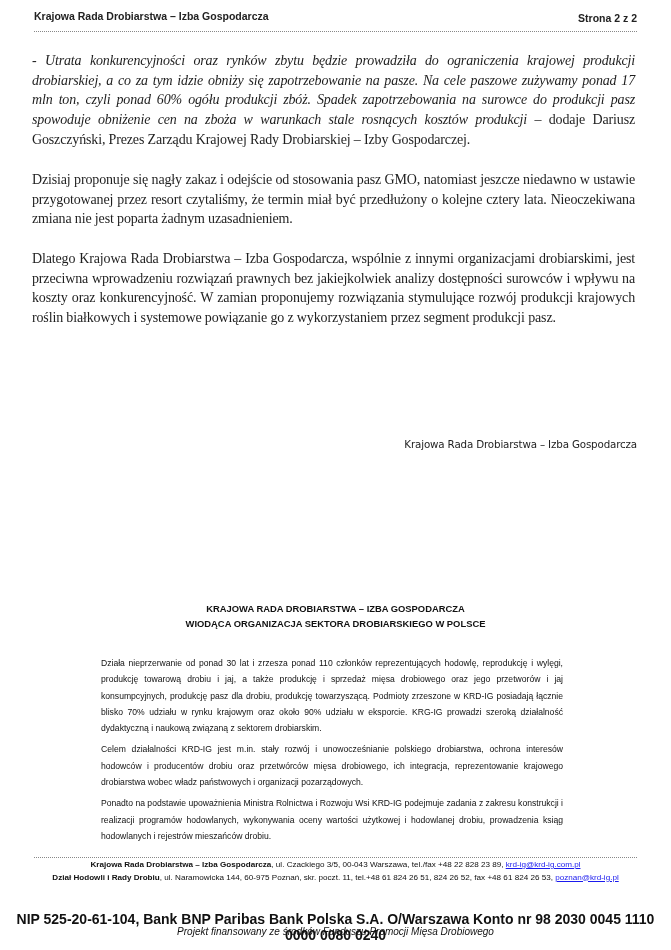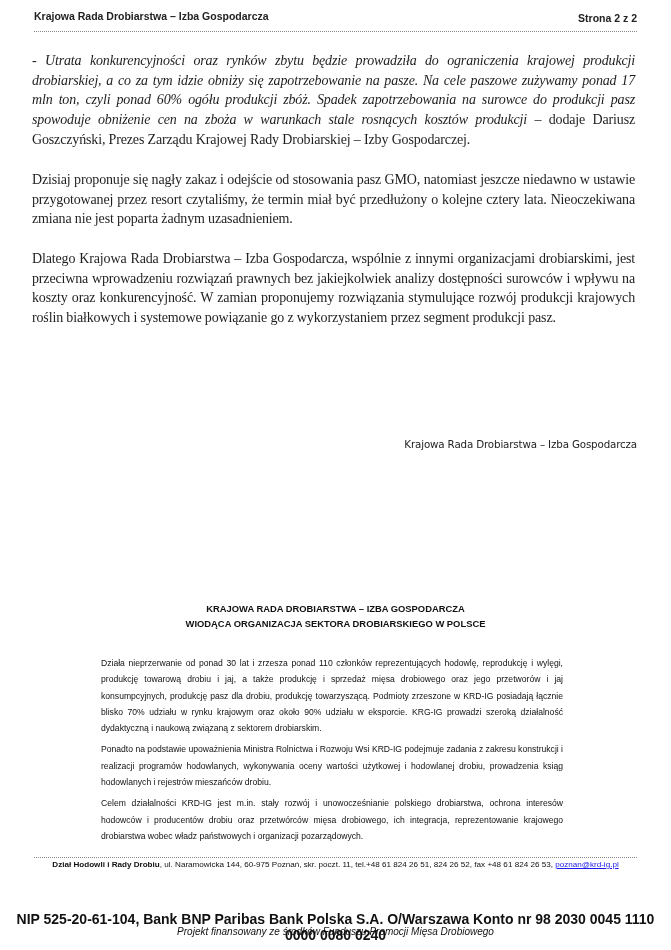--- a/index.html
+++ b/index.html
@@ -44,24 +44,25 @@
 
 <div class="sign">Krajowa Rada Drobiarstwa – Izba Gospodarcza</div>
 
 <div class="org-title">
   <div>KRAJOWA RADA DROBIARSTWA – IZBA GOSPODARCZA</div>
   <div>WIODĄCA ORGANIZACJA SEKTORA DROBIARSKIEGO W POLSCE</div>
 </div>
 
 <div class="info">
   <p>Działa nieprzerwanie od ponad 30 lat i zrzesza ponad 110 członków reprezentujących hodowlę, reprodukcję i wylęgi, produkcję towarową drobiu i jaj, a także produkcję i sprzedaż mięsa drobiowego oraz jego przetworów i jaj konsumpcyjnych, produkcję pasz dla drobiu, produkcję towarzyszącą. Podmioty zrzeszone w KRD-IG posiadają łącznie blisko 70% udziału w rynku krajowym oraz około 90% udziału w eksporcie. KRG-IG prowadzi szeroką działalność dydaktyczną i naukową związaną z sektorem drobiarskim.</p>
+  <p>Celem działalności KRD-IG jest m.in. stały rozwój i unowocześnianie polskiego drobiarstwa, ochrona interesów hodowców i producentów drobiu oraz przetwórców mięsa drobiowego, ich integracja, reprezentowanie krajowego drobiarstwa wobec władz państwowych i organizacji pozarządowych.</p>
   <p>Ponadto na podstawie upoważnienia Ministra Rolnictwa i Rozwoju Wsi KRD-IG podejmuje zadania z zakresu konstrukcji i realizacji programów hodowlanych, wykonywania oceny wartości użytkowej i hodowlanej drobiu, prowadzenia ksiąg hodowlanych i rejestrów mieszańców drobiu.</p>
-  <p>Celem działalności KRD-IG jest m.in. stały rozwój i unowocześnianie polskiego drobiarstwa, ochrona interesów hodowców i producentów drobiu oraz przetwórców mięsa drobiowego, ich integracja, reprezentowanie krajowego drobiarstwa wobec władz państwowych i organizacji pozarządowych.</p>
 </div>
 
 <div class="rule" style="top:857px;"></div>
 
 <div class="footer">
+  <div><b>Krajowa Rada Drobiarstwa – Izba Gospodarcza</b><span>, ul. Czackiego 3/5, 00-043 Warszawa, tel./fax +48 22 828 23 89, </span><a>krd-ig@krd-ig.com.pl</a></div>
   <div><b>Dział Hodowli i Rady Drobiu</b><span>, ul. Naramowicka 144, 60-975 Poznań, skr. poczt. 11, tel.+48  61 824 26 51, 824 26 52,  fax +48 61 824 26 53, </span><a>poznan@krd-ig.pl</a></div>
 </div>
 
 <div class="nip">NIP 525-20-61-104, Bank BNP Paribas Bank Polska S.A. O/Warszawa Konto nr 98 2030 0045 1110 0000 0080 0240</div>
 <div class="proj">Projekt finansowany ze środków Funduszu Promocji Mięsa Drobiowego</div>
 
 </body></html>

